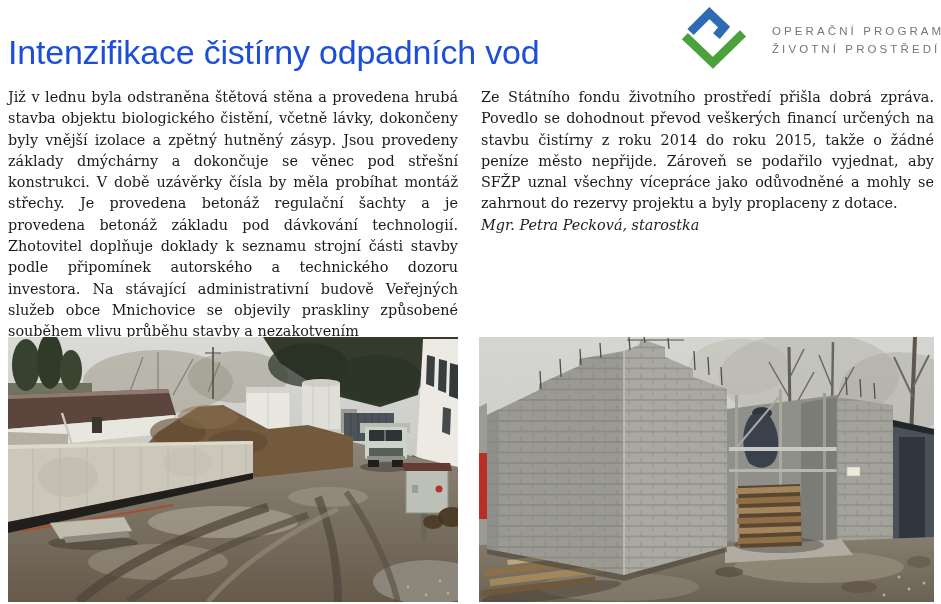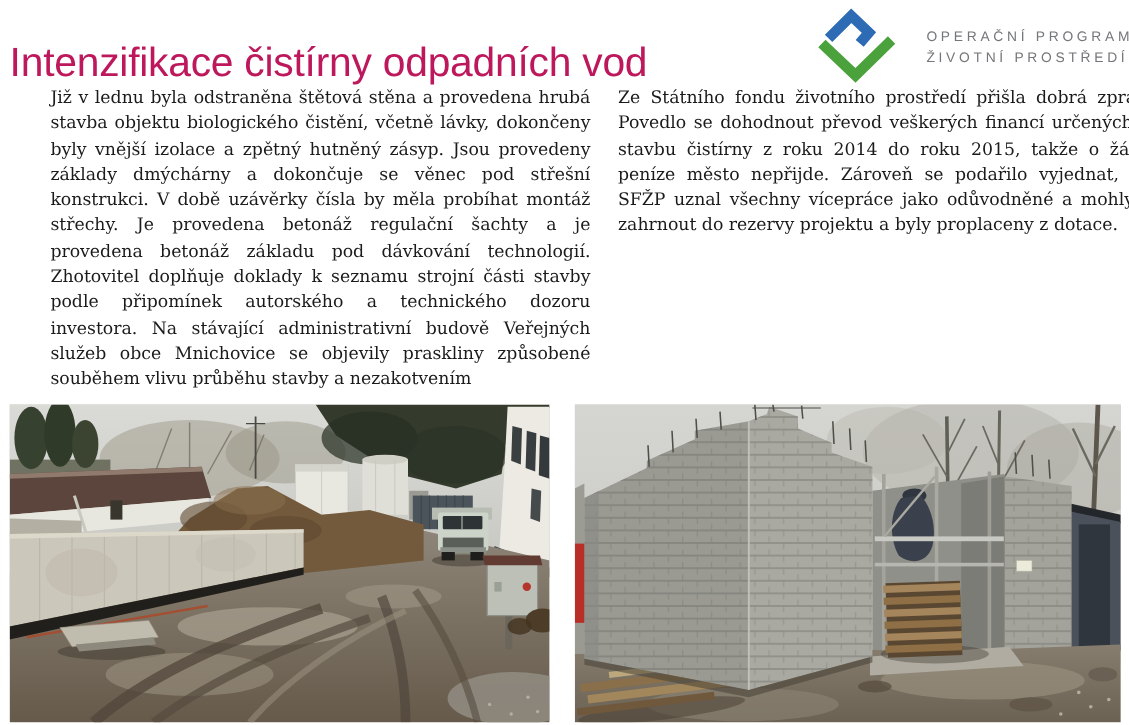--- a/index.html
+++ b/index.html
@@ -1,27 +1,27 @@
 <!DOCTYPE html>
 <html lang="cs"><head>
 <meta charset="utf-8">
 <style>
   html,body{margin:0;padding:0;background:#fff;}
   .page{position:relative;width:941px;height:604px;background:#ffffff;overflow:hidden;
         font-family:"Liberation Sans",sans-serif;}
   
   .title{position:absolute;left:8px;top:33px;margin:0;font-size:34px;font-weight:400;
-         color:#be185d;letter-spacing:-.2px;white-space:nowrap;}
+         color:#1d4ed8;letter-spacing:-.2px;white-space:nowrap;}
   .logo{position:absolute;left:680px;top:2px;display:flex;align-items:center;}
   .logo-icon{width:70px;height:74px;display:block;}
   .logo-text{margin-left:22px;padding-top:2px;display:flex;flex-direction:column;
              font-size:11.5px;line-height:18px;letter-spacing:3.1px;color:#75767a;
              font-weight:400;white-space:nowrap;}
   
-  .col{position:absolute;top:72px;margin-left:34px;}
+  .col{position:absolute;top:87px;}
   .col-left{left:8px;width:450px;}
   .col-right{left:481px;width:453px;}
   .col p{margin:0;text-align:justify;font-family:"DejaVu Serif",serif;
          font-size:14.4px;line-height:21.3px;color:#1b1b1b;}
   .signature{margin:1px 0 0 0;text-align:right;font-style:italic;
              font-family:"Liberation Sans",sans-serif;font-size:13.5px;color:#3c3c3c;}
   
   .photo{position:absolute;top:337px;height:265px;margin:0;overflow:hidden;background:#cfcfca;}
   .photo-left{left:8px;width:450px;}
   .photo-right{left:479px;width:455px;}
@@ -44,20 +44,21 @@
       <span>ŽIVOTNÍ PROSTŘEDÍ</span>
     </div>
   </div>
 
   <div class="col col-left">
     <p>Již v lednu byla odstraněna štětová stěna a provedena hrubá stavba objektu biologického čistění, včetně lávky, dokončeny byly vnější izolace a zpětný hutněný zásyp. Jsou provedeny základy dmýchárny a dokončuje se věnec pod střešní konstrukci. V době uzávěrky čísla by měla probíhat montáž střechy. Je provedena betonáž regulační šachty a je provedena betonáž základu pod dávkování technologií. Zhotovitel doplňuje doklady k seznamu strojní části stavby podle připomínek autorského a technického dozoru investora. Na stávající administrativní budově Veřejných služeb obce Mnichovice se objevily praskliny způsobené souběhem vlivu průběhu stavby a nezakotvením</p>
   </div>
 
   <div class="col col-right">
     <p>Ze Státního fondu životního prostředí přišla dobrá zpráva. Povedlo se dohodnout převod veškerých financí určených na stavbu čistírny z roku 2014 do roku 2015, takže o žádné peníze město nepřijde. Zároveň se podařilo vyjednat, aby SFŽP uznal všechny vícepráce jako odůvodněné a mohly se zahrnout do rezervy projektu a byly proplaceny z dotace.</p>
+    <p class="signature">Mgr. Petra Pecková, starostka</p>
   </div>
 
   <figure class="photo photo-left">
     <svg viewBox="0 0 450 265" preserveAspectRatio="none" aria-hidden="true">
       <defs>
         <linearGradient id="skyL" x1="0" y1="0" x2="0" y2="1">
           <stop offset="0" stop-color="#dadbd7"></stop>
             <stop offset="1" stop-color="#c8c8c3"></stop>
         </linearGradient>
         <linearGradient id="mudL" x1="0" y1="0" x2="0" y2="1">

